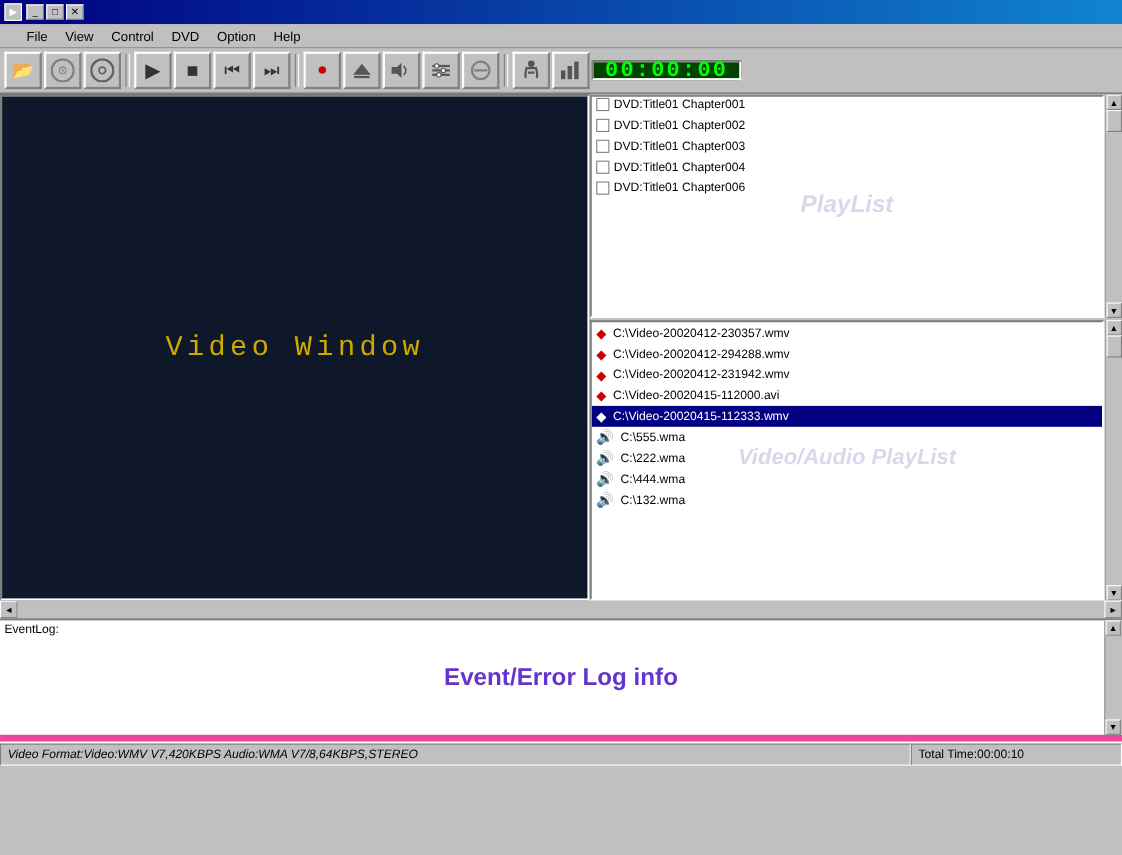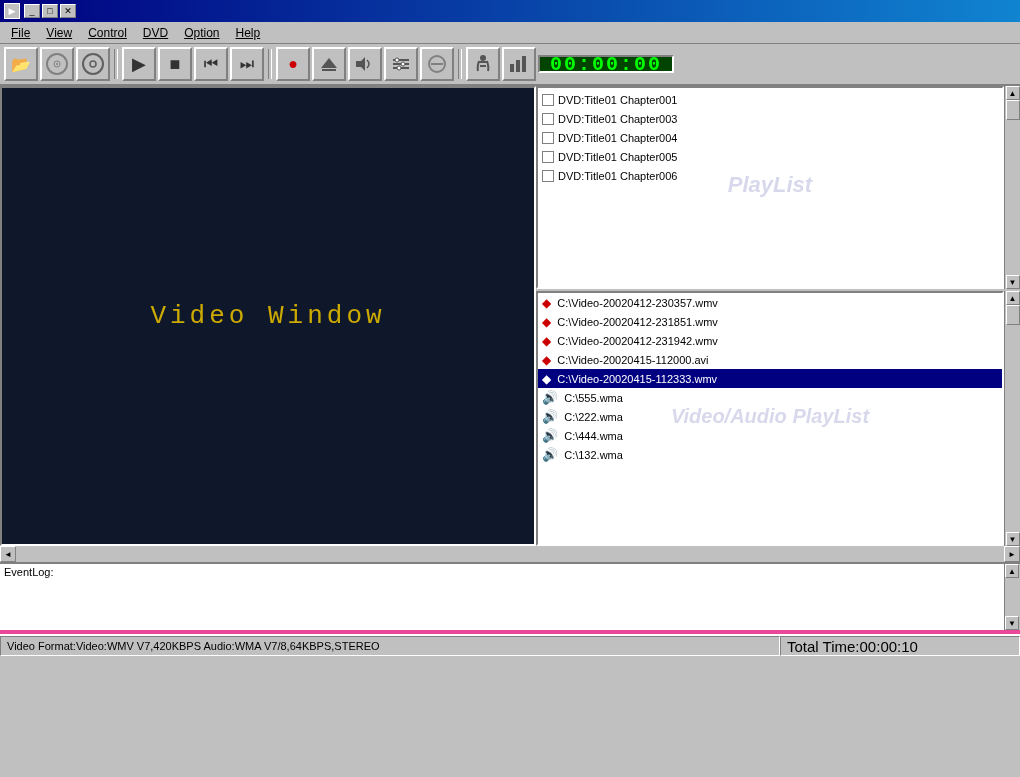--- a/index.html
+++ b/index.html
@@ -44,23 +44,22 @@
       color: black;
       font-size: 9px;
       display: flex; align-items: center; justify-content: center;
       cursor: pointer;
     }
     .menu-bar {
       background: #c0c0c0;
       height: 22px;
       display: flex;
       align-items: center;
-      padding: 0 3px;
+      padding: 0 16px;
       border-bottom: 1px solid #808080;
-      text-decoration: underline;
     }
     .menu-item {
       padding: 2px 8px;
       font-size: 12px;
       cursor: pointer;
     }
     .toolbar {
       background: #c0c0c0;
       height: 42px;
       display: flex;
@@ -148,21 +147,21 @@
       pointer-events: none;
       font-style: italic;
     }
     .playlist-list {
       height: 100%;
       overflow-y: auto;
       padding: 0;
     }
     .playlist-item {
       display: flex;
-      align-items: flex-end;
+      align-items: flex-start;
       padding: 1px 4px;
       gap: 4px;
       font-size: 11px;
       cursor: pointer;
       height: 19px;
     }
     .playlist-checkbox {
       width: 12px; height: 12px;
       border: 1px solid #808080;
       background: white;
@@ -264,26 +263,26 @@
       display: flex;
       align-items: center;
     }
     .status-left {
       flex: 1;
       padding: 0 6px;
       font-size: 11px;
       border: 1px solid;
       border-color: #808080 #fff #fff #808080;
       height: 100%;
-      display: flex; align-items: center;
+      display: flex; align-items: center; font-style: italic;
     }
     .status-right {
-      width: 240px;
+      width: 192px;
       padding: 0 6px;
-      font-size: 15px;
+      font-size: 11px;
       border: 1px solid;
       border-color: #808080 #fff #fff #808080;
       height: 100%;
       display: flex; align-items: center;
     }
     .hscroll-btn {
       width: 16px; height: 16px;
       background: #c0c0c0;
       border: 1px solid;
       border-color: #fff #808080 #808080 #fff;
@@ -394,29 +393,29 @@
     <div style="display:flex; flex:1; overflow:hidden;">
       <div class="playlist-panel">
         <div class="playlist-watermark">PlayList</div>
         <div class="playlist-list">
           <div class="playlist-item">
             <div class="playlist-checkbox"></div>
             <span>DVD:Title01  Chapter001</span>
           </div>
           <div class="playlist-item">
             <div class="playlist-checkbox"></div>
+            <span>DVD:Title01  Chapter002</span>
+          </div>
+          <div class="playlist-item">
+            <div class="playlist-checkbox"></div>
             <span>DVD:Title01  Chapter003</span>
           </div>
           <div class="playlist-item">
             <div class="playlist-checkbox"></div>
             <span>DVD:Title01  Chapter004</span>
-          </div>
-          <div class="playlist-item">
-            <div class="playlist-checkbox"></div>
-            <span>DVD:Title01  Chapter005</span>
           </div>
           <div class="playlist-item">
             <div class="playlist-checkbox"></div>
             <span>DVD:Title01  Chapter006</span>
           </div>
         </div>
       </div>
       <div class="scrollbar-v">
         <div class="sb-btn">▲</div>
         <div class="sb-track">
@@ -429,21 +428,21 @@
     <div style="display:flex; height:255px; margin-top:2px; overflow:hidden;">
       <div class="audio-playlist-panel" style="flex:1; margin-top:0; height:100%;">
         <div class="audio-watermark">Video/Audio PlayList</div>
         <div class="audio-list">
           <div class="audio-item">
             <span class="diamond-icon">◆</span>
             <span>C:\Video-20020412-230357.wmv</span>
           </div>
           <div class="audio-item">
             <span class="diamond-icon">◆</span>
-            <span>C:\Video-20020412-231851.wmv</span>
+            <span>C:\Video-20020412-294288.wmv</span>
           </div>
           <div class="audio-item">
             <span class="diamond-icon">◆</span>
             <span>C:\Video-20020412-231942.wmv</span>
           </div>
           <div class="audio-item">
             <span class="diamond-icon">◆</span>
             <span>C:\Video-20020415-112000.avi</span>
           </div>
           <div class="audio-item selected">
@@ -478,22 +477,23 @@
     </div>
   </div>
 </div>
 
 <div style="display:flex; height:16px; background:#c0c0c0; margin: 0;">
   <div class="hscroll-btn">◄</div>
   <div class="hscroll-track"></div>
   <div class="hscroll-btn">►</div>
 </div>
 
-<div style="position:relative; height:72px; background:white; border-top:2px solid #808080; border-bottom:4px solid #ec4899;">
+<div style="position:relative; height:112px; background:white; border-top:2px solid #808080; border-bottom:6px solid #ec4899;">
   <div class="log-label">EventLog:</div>
+  <div class="log-text">Event/Error Log info</div>
   <div style="position:absolute; right:0; top:0; bottom:0; width:16px; background:#c0c0c0; border-left:1px solid #808080; display:flex; flex-direction:column;">
     <div class="sb-btn">▲</div>
     <div style="flex:1; background:#c0c0c0;"></div>
     <div class="sb-btn">▼</div>
   </div>
 </div>
 
 <div class="status-bar">
   <div class="status-left">Video Format:Video:WMV V7,420KBPS Audio:WMA V7/8,64KBPS,STEREO</div>
   <div class="status-right">Total Time:00:00:10</div>

